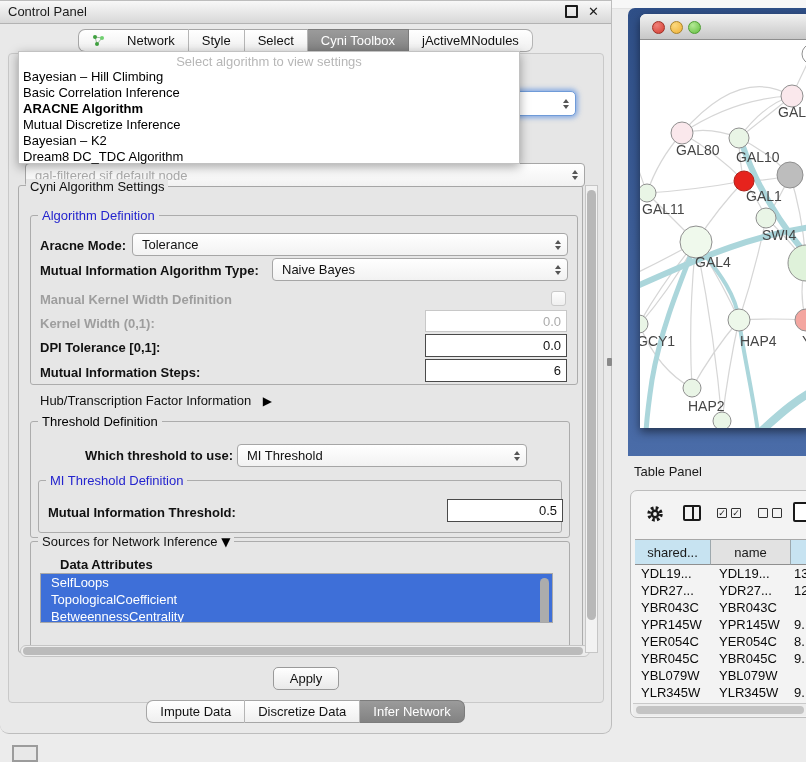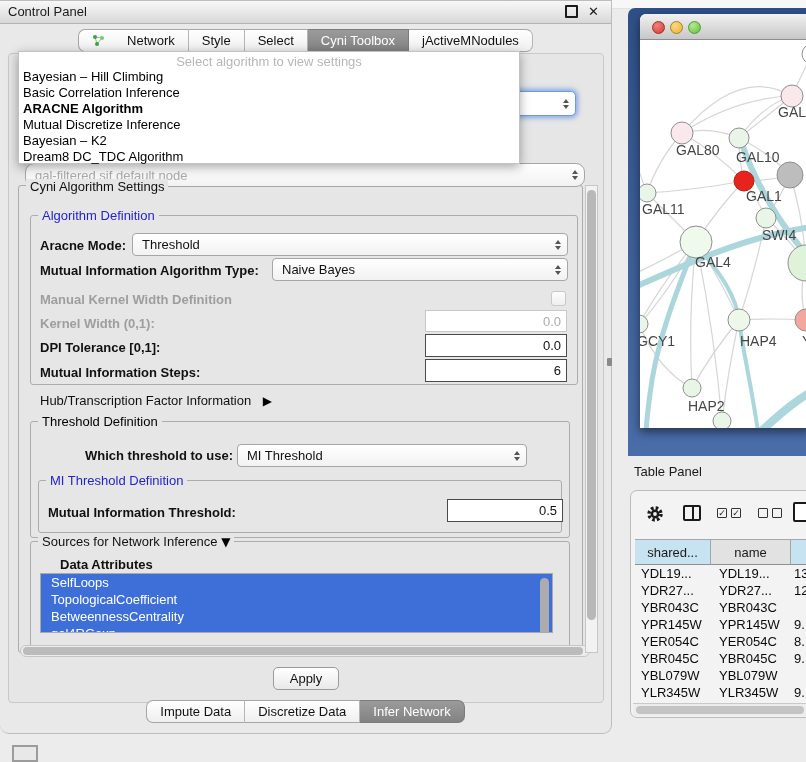--- a/index.html
+++ b/index.html
@@ -55,21 +55,21 @@
   .lbl.dis{color:#9E9E9E;}
   .lbl.plain{font-weight:normal;}
   .tri{display:inline-block;font-family:"DejaVu Sans",sans-serif;font-size:12px;color:#000;}
 
   .field{position:absolute;background:#FFF;border:1px solid #4A4A4A;font-size:13px;color:#111;
          display:flex;align-items:center;justify-content:flex-end;padding:0 5px;box-sizing:border-box;z-index:3;}
   .field.dis{border:1px solid #C8C8C8;color:#ABABAB;}
   .checkbox{position:absolute;width:15px;height:15px;background:linear-gradient(#FDFDFD,#EFEFEF);
             border:1px solid #C9C9C9;border-radius:3px;box-sizing:border-box;z-index:3;}
 
-  .attr-list{position:absolute;left:40px;top:572px;width:513px;height:60px;background:#FFF;border:1px solid #A9A9A9;
+  .attr-list{position:absolute;left:40px;top:572px;width:513px;height:50px;background:#FFF;border:1px solid #A9A9A9;
              box-sizing:border-box;overflow:hidden;z-index:3;}
   .attr-item{height:17px;line-height:17px;padding-left:10px;font-size:13px;color:#FFF;background:#3E6FD8;white-space:nowrap;}
   .list-thumb{position:absolute;right:3px;top:4px;width:9px;height:60px;background:#ACACAC;border-radius:5px;z-index:4;}
 
   .hsb{position:absolute;left:20px;top:644px;width:570px;height:12px;background:#EDEDED;border:1px solid #C5C5C5;
        border-radius:6px;box-sizing:border-box;z-index:3;}
   .hsb .thumb{position:absolute;left:2px;top:1px;width:560px;height:8px;background:#BBBBBB;border-radius:4px;}
   .vsb{position:absolute;left:585px;top:184px;width:13px;height:468px;background:#F2F2F2;border:1px solid #C6C6C6;
        box-sizing:border-box;z-index:3;}
   .vsb .thumb{position:absolute;left:1px;top:4px;width:9px;height:430px;background:#B8B8B8;border-radius:5px;}
@@ -158,21 +158,21 @@
       </div>
 
     <div class="cp-content"></div>
 
     <div class="focus-combo">
       <span class="stepper">
           <span class="arr-up"></span>
           <span class="arr-dn"></span>
         </span>
     </div>
-    <div class="combo ghost" style="left:25px;top:162px;width:560px;height:24px;border-radius:9px;">
+    <div class="combo ghost" style="left:25px;top:162px;width:560px;height:24px;">
       <span class="txt">gal-filtered sif default node</span>
       <span class="stepper">
           <span class="arr-up"></span>
           <span class="arr-dn"></span>
         </span>
     </div>
 
     <div class="popup">
       <div class="popup-ph">Select algorithm to view settings</div>
       <div id="popup-items">
@@ -186,21 +186,21 @@
     </div>
 
     <div class="grp" style="left:18px;top:184px;width:565px;height:468px;"></div>
     <span class="legend" style="left:26px;top:178px;">Cyni Algorithm Settings</span>
 
     <div class="grp" style="left:30px;top:214px;width:548px;height:170px;"></div>
     <span class="legend blue" style="left:38px;top:207px;">Algorithm Definition</span>
 
     <span class="lbl" style="left:40px;top:237px;">Aracne Mode:</span>
     <div class="combo" style="left:132px;top:232px;width:436px;height:23px;">
-      <span class="txt">Threshold</span>
+      <span class="txt">Tolerance</span>
       <span class="stepper">
           <span class="arr-up"></span>
           <span class="arr-dn"></span>
         </span>
     </div>
 
     <span class="lbl" style="left:40px;top:262px;">Mutual Information Algorithm Type:</span>
     <div class="combo" style="left:272px;top:257px;width:296px;height:23px;">
       <span class="txt">Naive Bayes</span>
       <span class="stepper">

